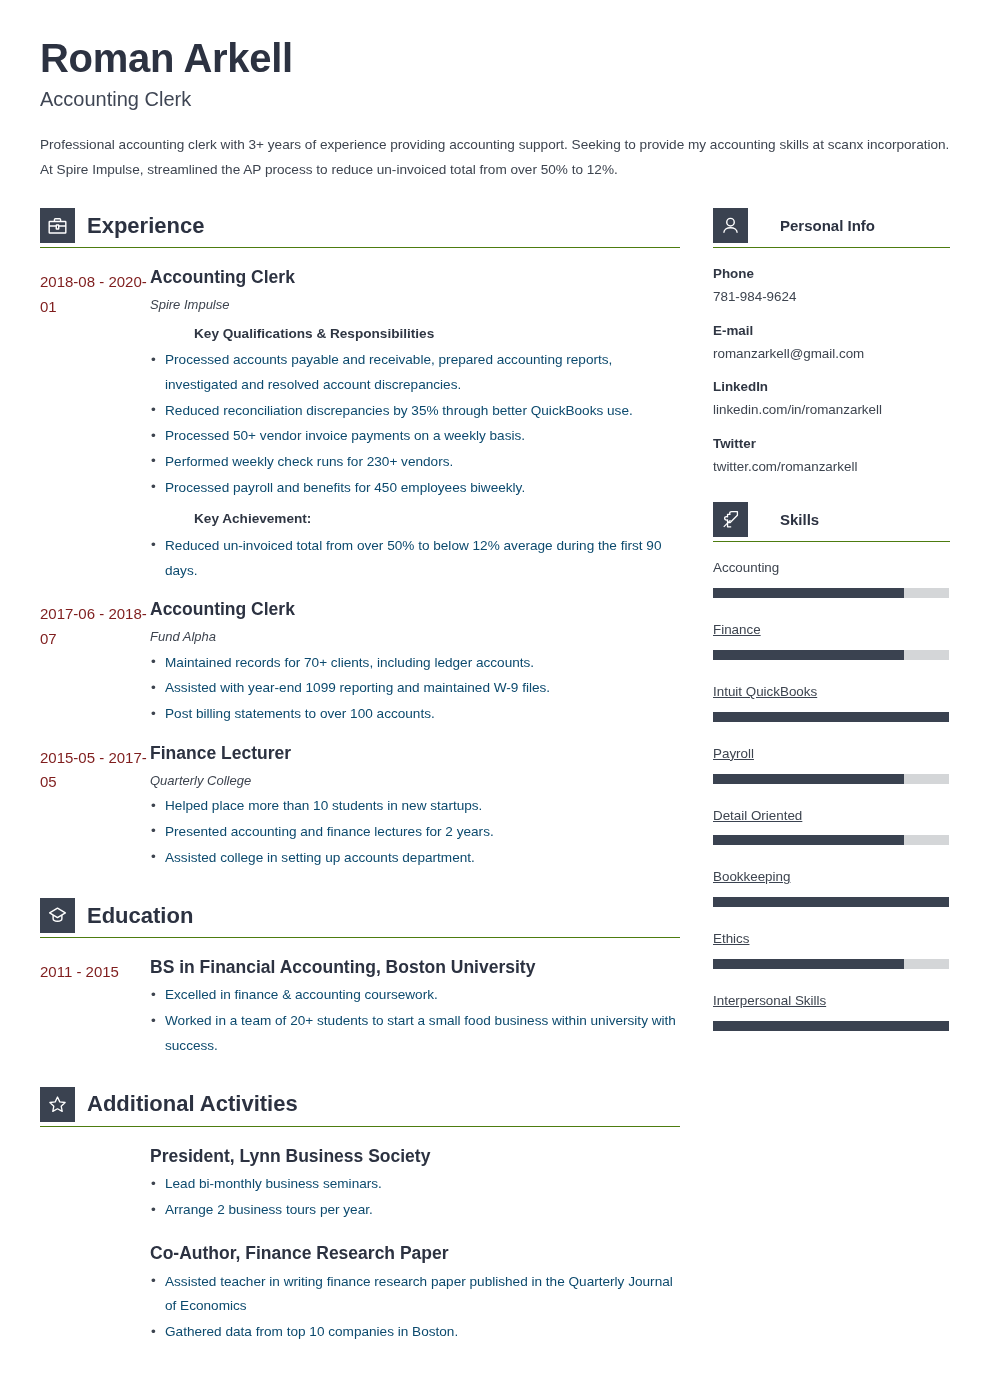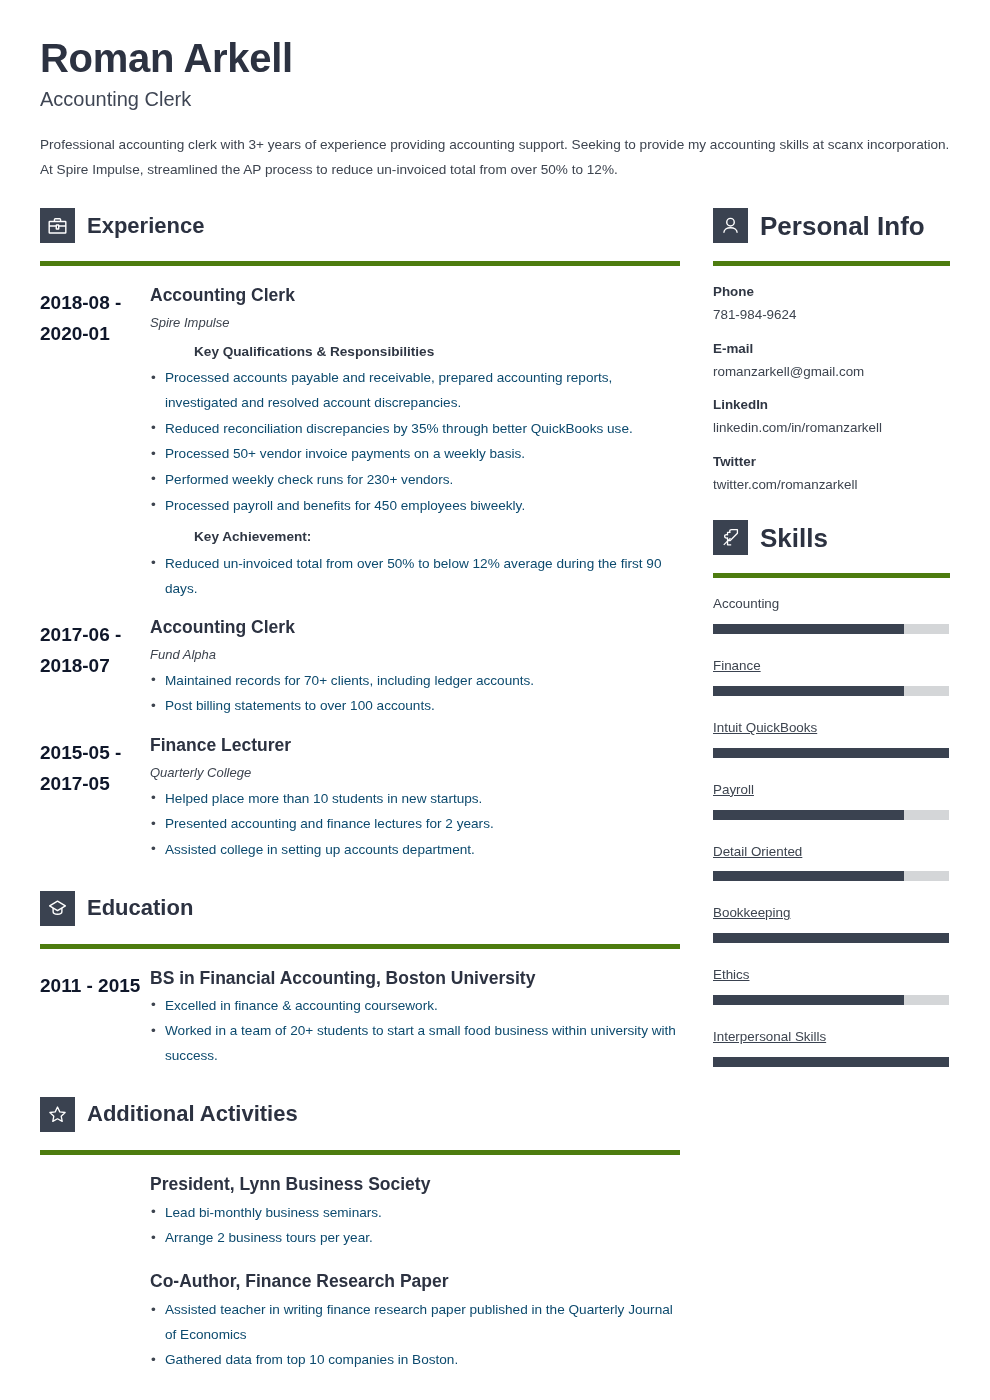--- a/index.html
+++ b/index.html
@@ -50,49 +50,49 @@
     margin-top: 26px;
   }
   .col-left { width: 640px; flex: 0 0 640px; }
   .col-right { width: 237px; flex: 0 0 237px; margin-left: 33px; }
 
   
   .section-head {
     display: flex;
     align-items: center;
     gap: 12px;
-    padding-bottom: 18px;
-    border-bottom: 5px solid #4d7c0f;
+    padding-bottom: 4px;
+    border-bottom: 1px solid #4d7c0f;
   }
   .sec-icon {
     width: 35px;
     height: 35px;
     background: #3a4250;
     flex: 0 0 35px;
     display: flex;
     align-items: center;
     justify-content: center;
   }
   .sec-icon svg { display: block; }
   .sec-title {
     font-size: 22px;
     font-weight: bold;
     color: #2c3241;
     line-height: 1;
   }
-  .col-right .sec-title { font-size: 26px; }
+  .col-right .sec-title { font-size: 15px; margin-left: 20px; }
 
   
   .entry { display: flex; align-items: flex-start; }
   .entry-dates {
     width: 110px;
     flex: 0 0 110px;
-    font-size: 19px;
-    font-weight: bold;
-    color: #0f172a;
+    font-size: 15px;
+    font-weight: normal;
+    color: #7f1d1d;
     line-height: 1.62;
     padding-top: 3px;
   }
   .entry-body { flex: 1 1 auto; }
   .entry-role {
     font-size: 17.5px;
     font-weight: bold;
     color: #2c3241;
     line-height: 1.25;
     margin: 0;
@@ -238,20 +238,21 @@
             </div>
           </div>
 
           <div class="entry">
             <div class="entry-dates">2017-06 - 2018-07</div>
             <div class="entry-body">
               <h3 class="entry-role">Accounting Clerk</h3>
               <p class="entry-org">Fund Alpha</p>
               <ul class="bullets">
                 <li>Maintained records for 70+ clients, including ledger accounts.</li>
+                <li>Assisted with year-end 1099 reporting and maintained W-9 files.</li>
                 <li>Post billing statements to over 100 accounts.</li>
               </ul>
             </div>
           </div>
 
           <div class="entry">
             <div class="entry-dates">2015-05 - 2017-05</div>
             <div class="entry-body">
               <h3 class="entry-role">Finance Lecturer</h3>
               <p class="entry-org">Quarterly College</p>

